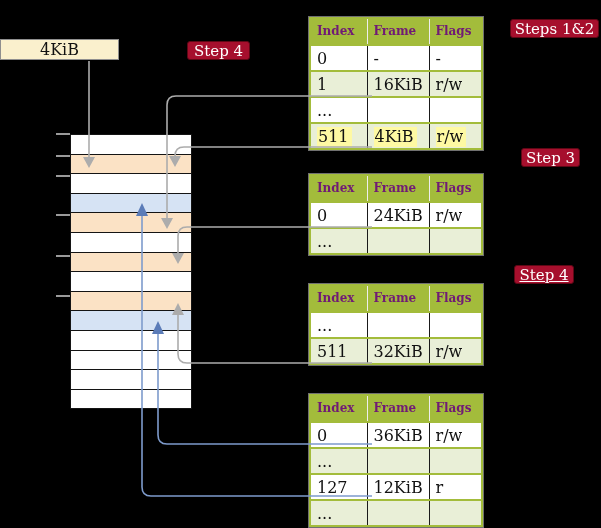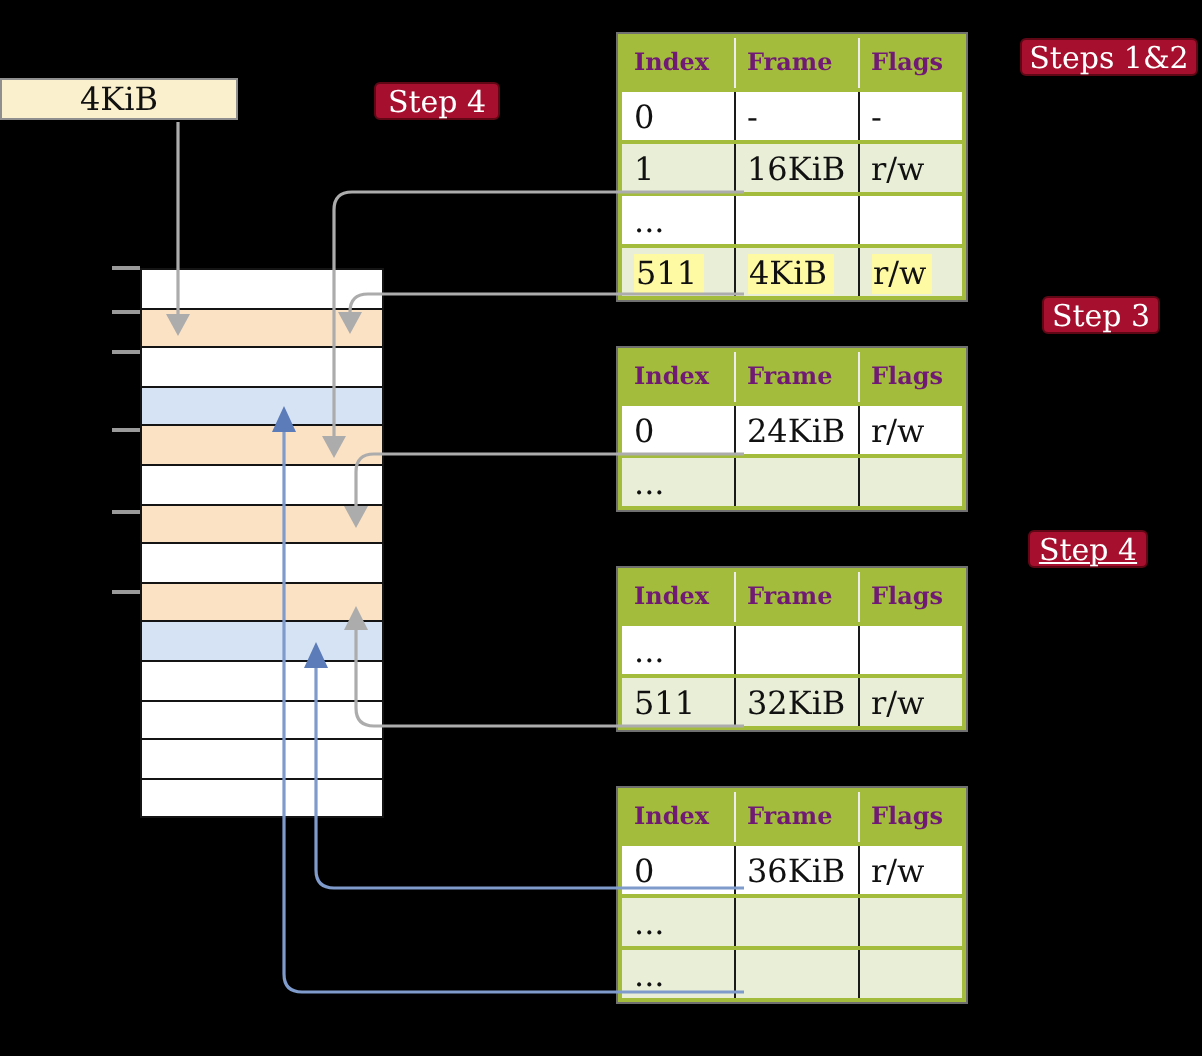--- a/index.html
+++ b/index.html
@@ -204,20 +204,25 @@
       <tr>
         <td>0</td>
         <td>36KiB</td>
         <td>r/w</td>
       </tr>
       <tr class="green">
         <td>...</td>
         <td></td>
         <td></td>
       </tr>
+      <tr>
+        <td>127</td>
+        <td>12KiB</td>
+        <td>r</td>
+      </tr>
       <tr class="green">
         <td>...</td>
         <td></td>
         <td></td>
       </tr>
     </tbody>
   </table>
 
   <svg class="overlay" width="601" height="528" viewBox="0 0 601 528">
     <g>

